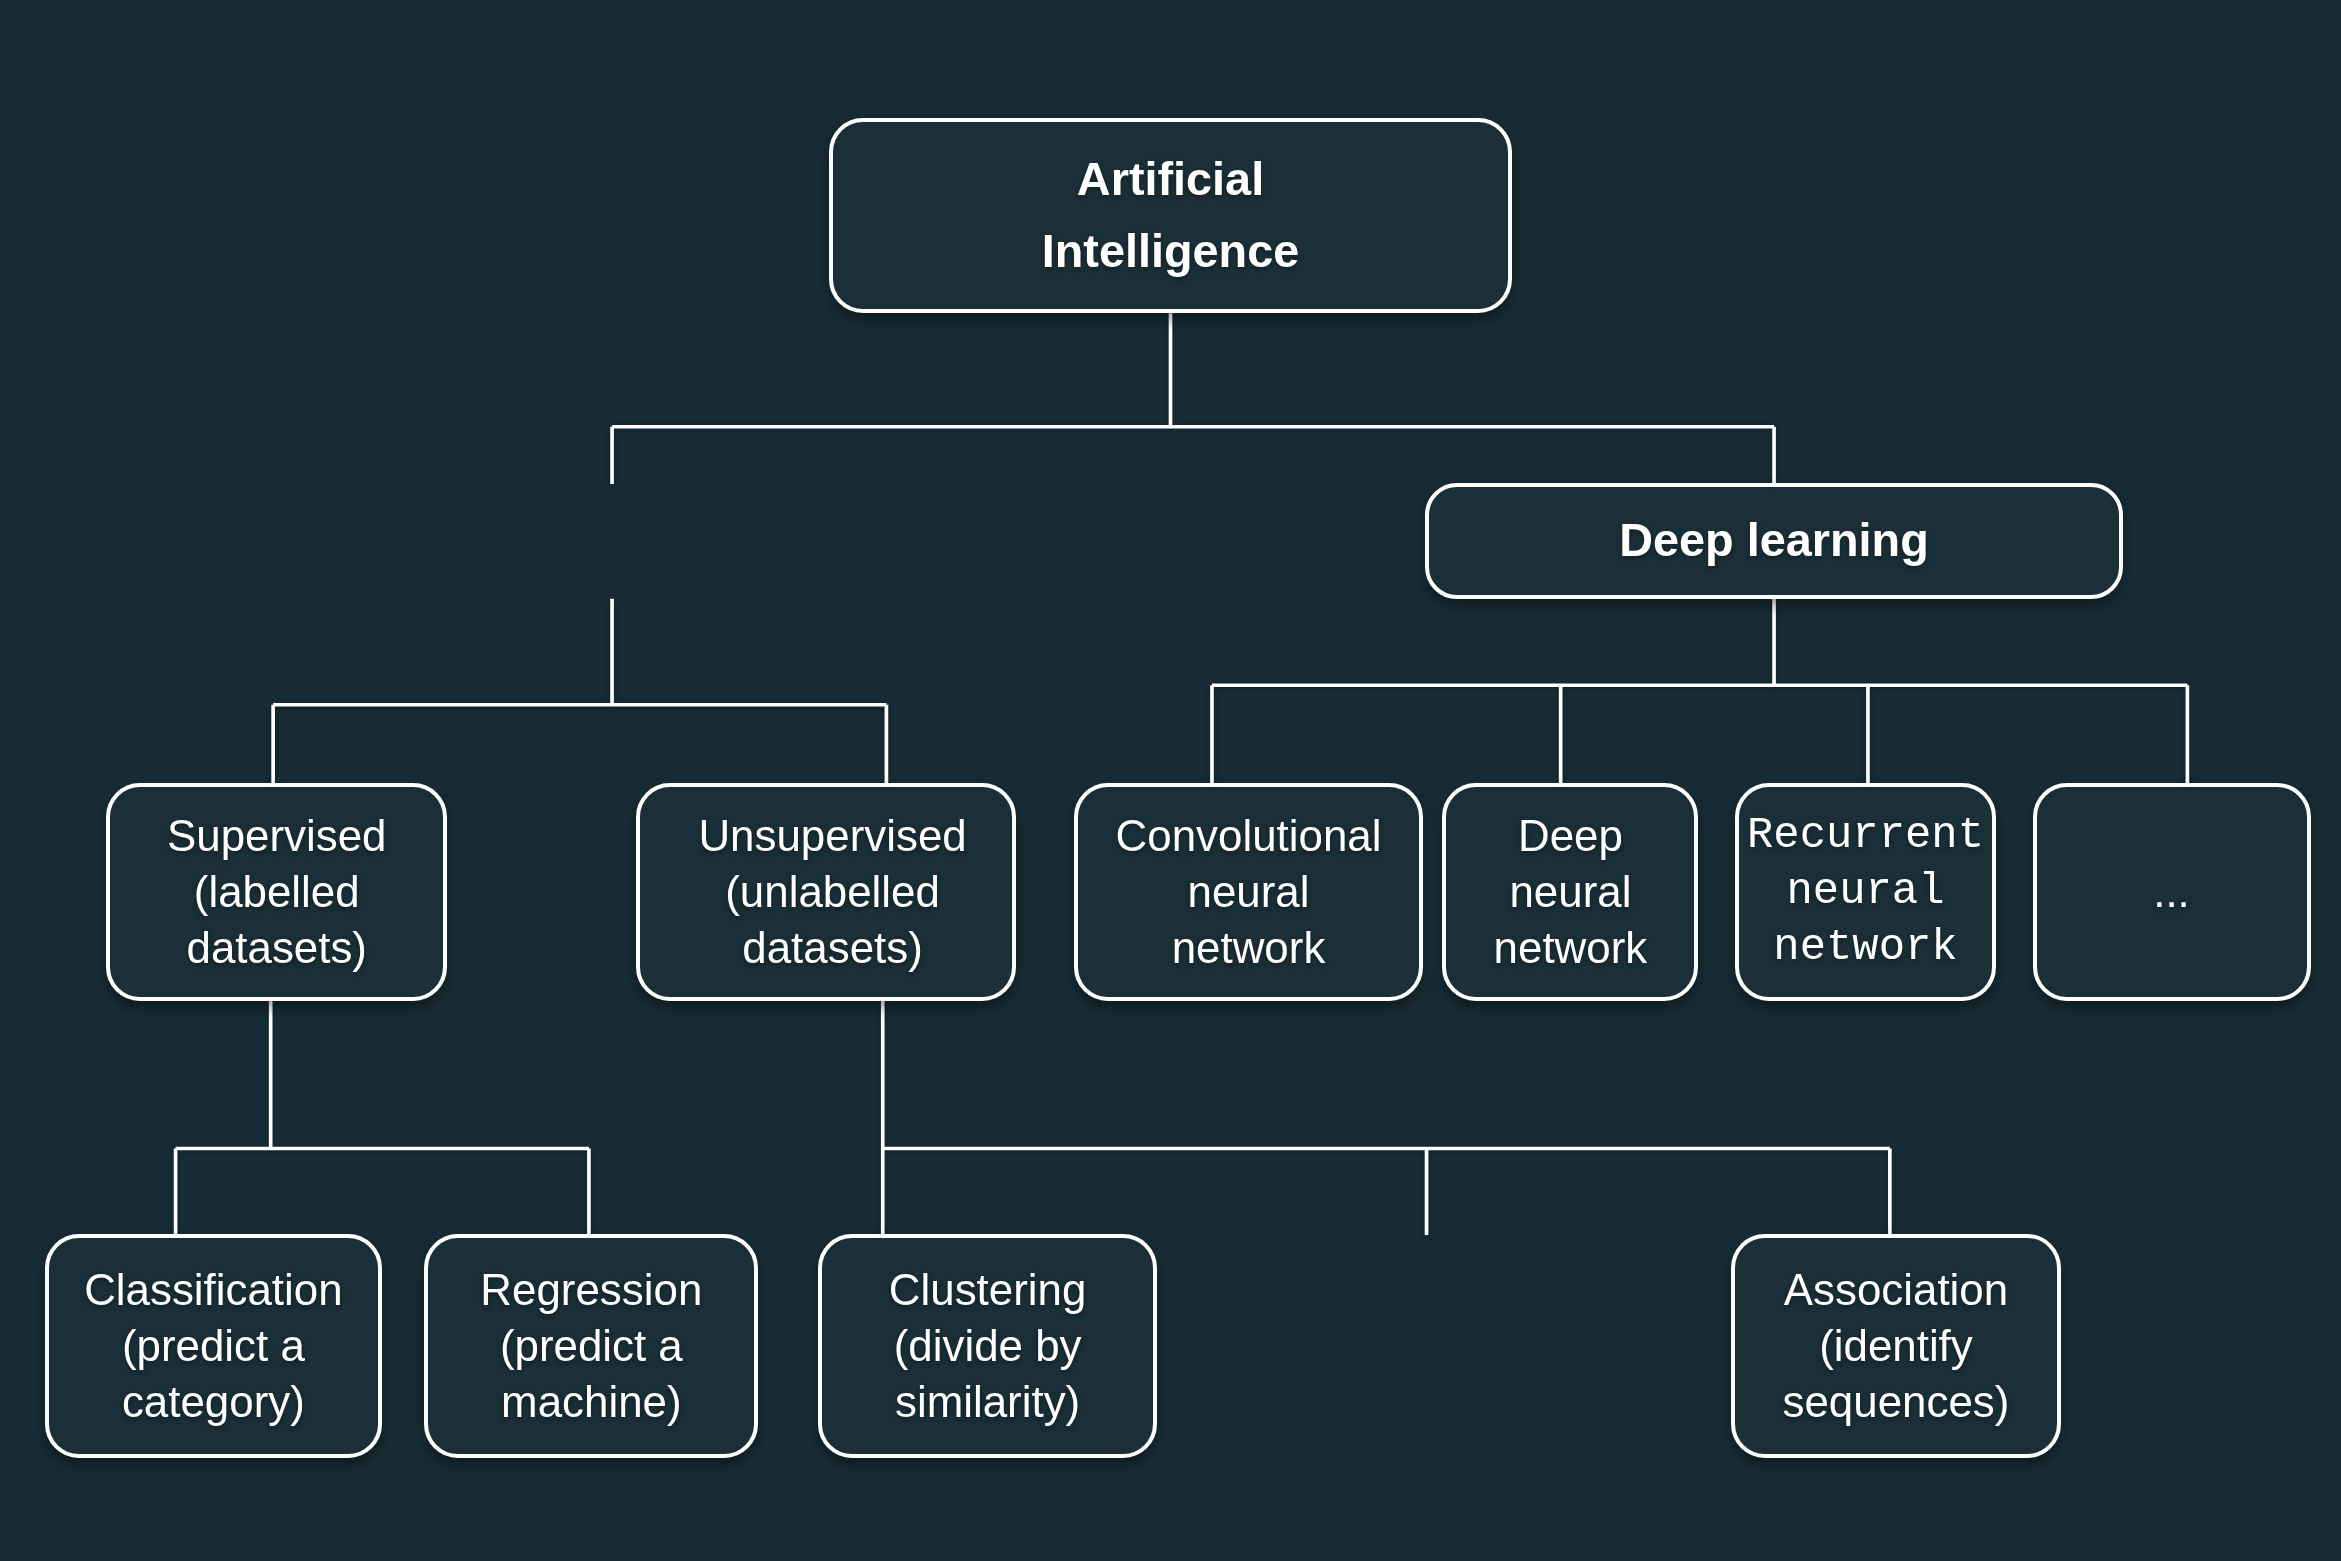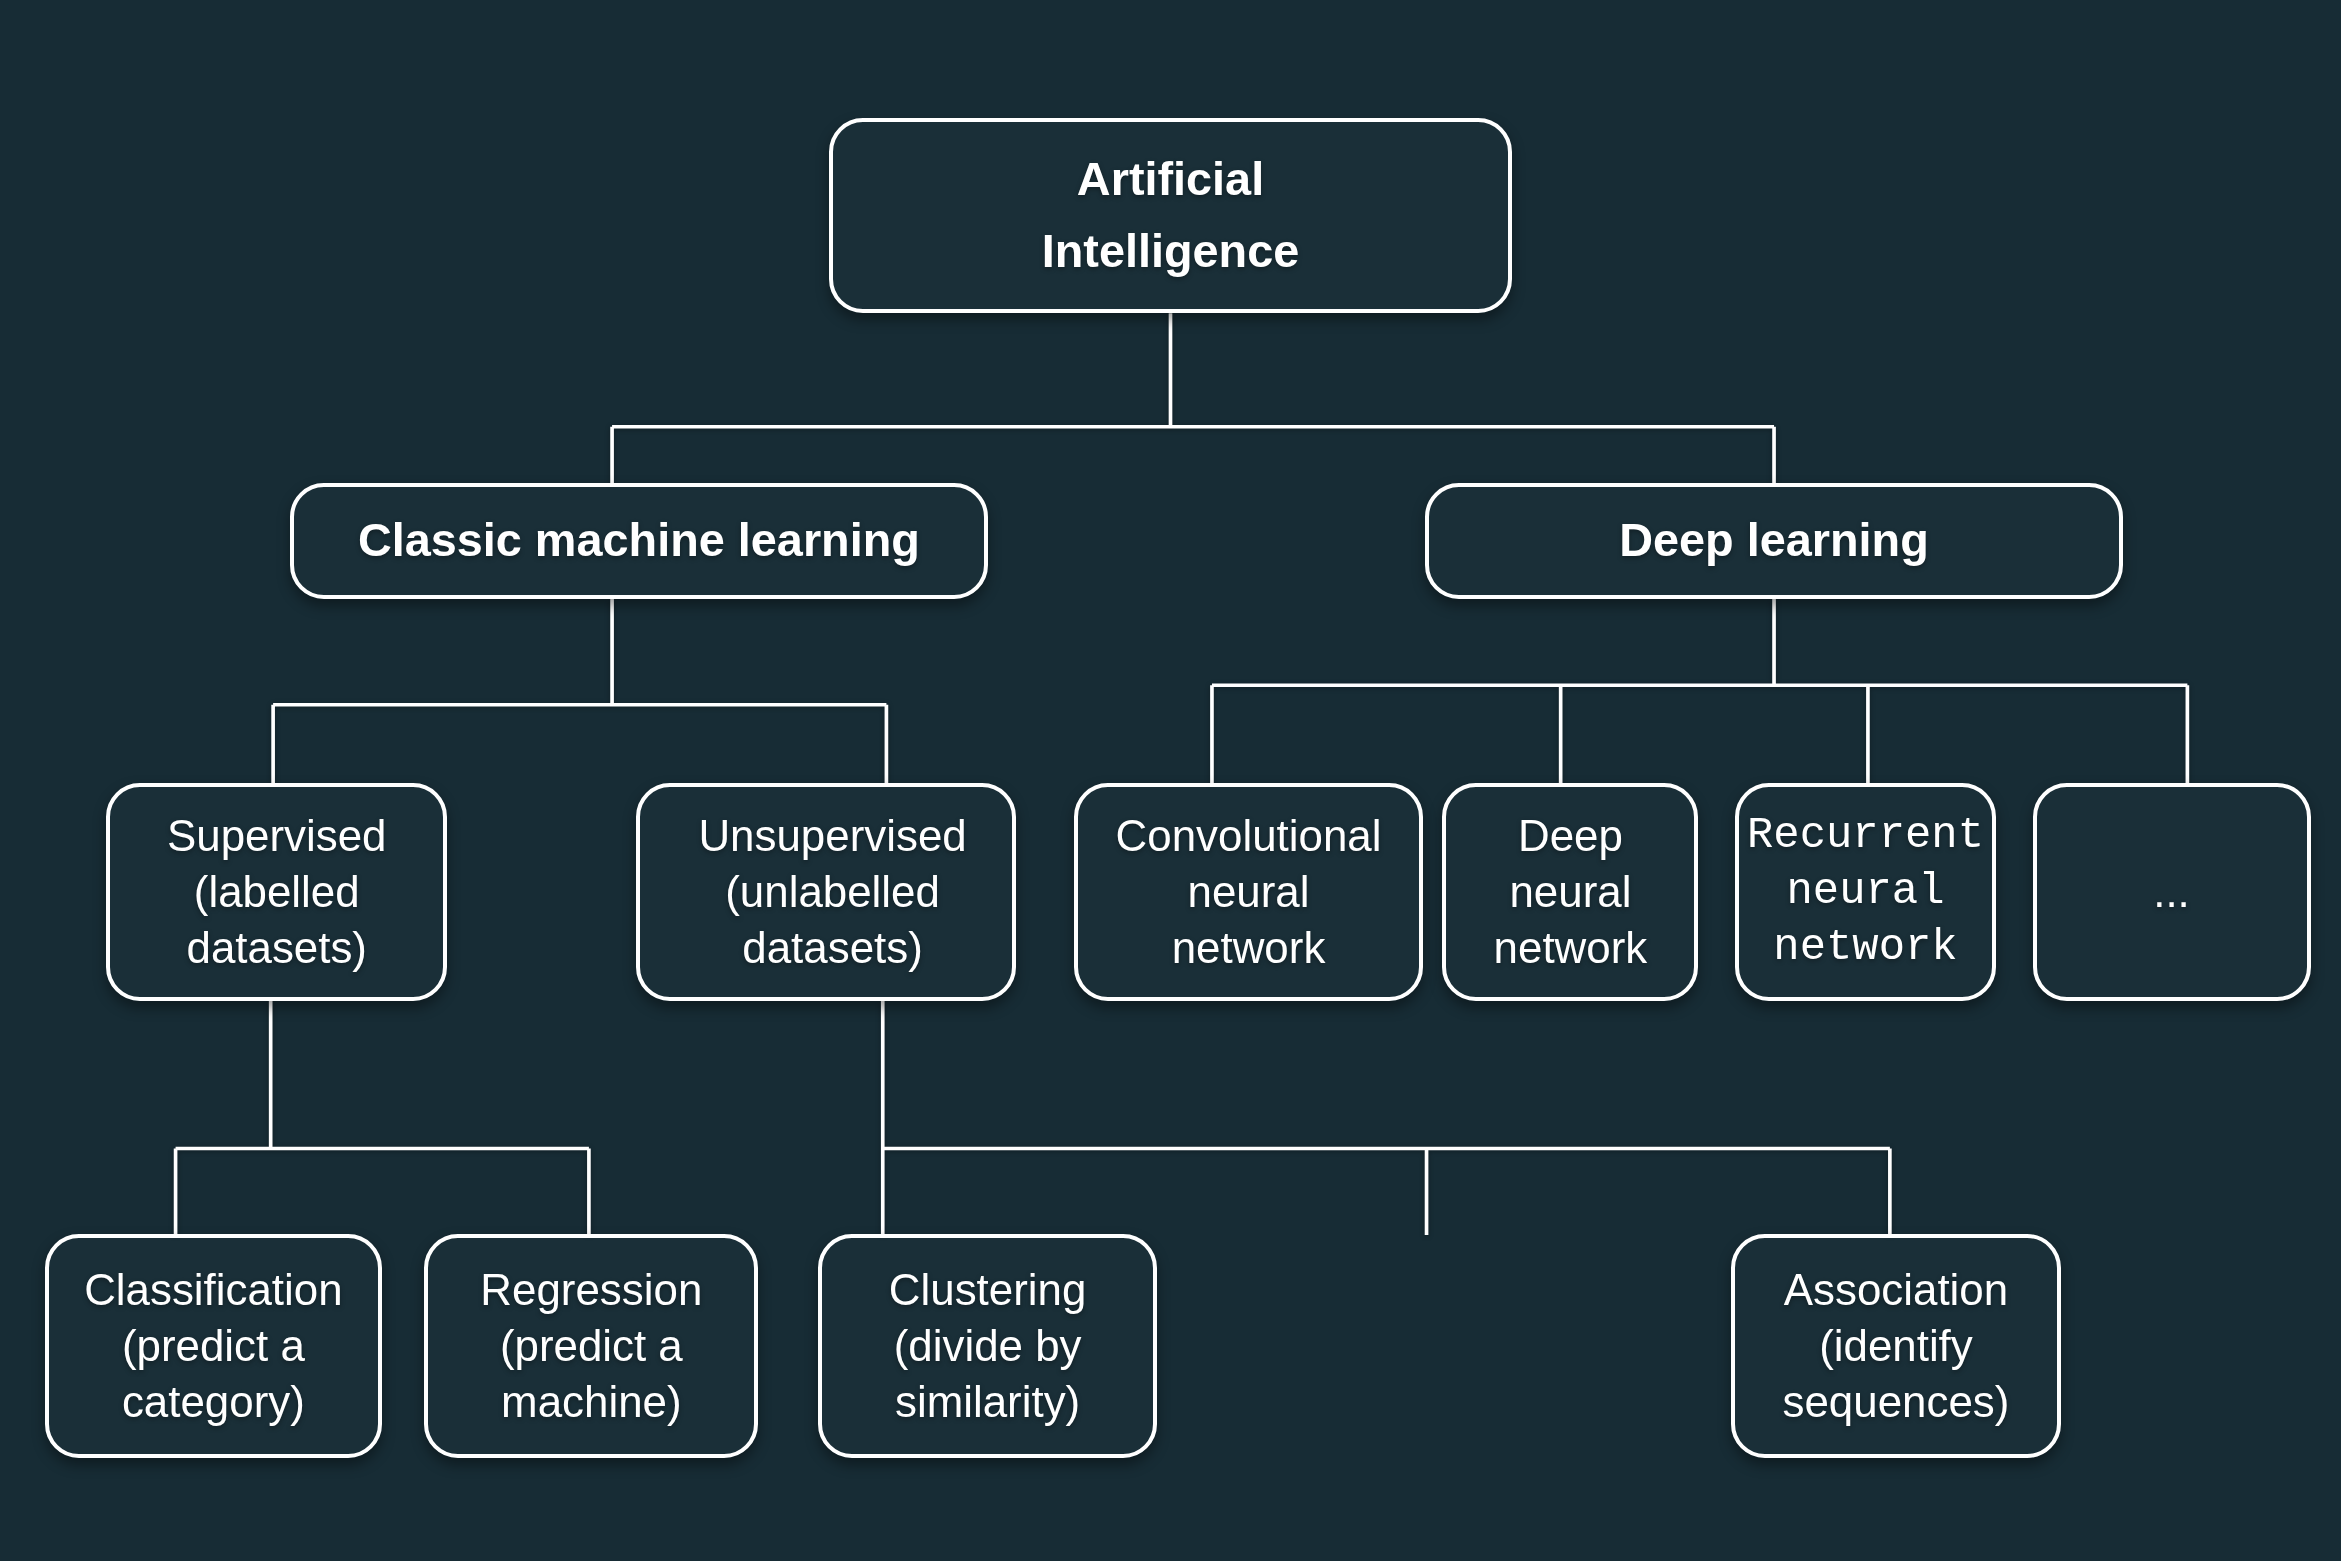--- a/index.html
+++ b/index.html
@@ -50,21 +50,21 @@
     font-weight: 700;
     font-size: 2.0vw;
     line-height: 2.6vw;
   }
   .node.lvl1 .ln {
     line-height: 3.05vw;
   }
   
   .n-ai            { left: 35.417vw; top:  5.052vw; width: 29.167vw; height: 8.333vw; }
   .n-classic       { left: 12.396vw; top: 20.625vw; width: 29.792vw; height: 4.948vw; }
-  .n-deep          { left: 60.885vw; top: 20.625vw; width: 29.792vw; height: 4.948vw; }
+  .n-deep          { left: 60.885vw; top: 20.625vw; width: 29.792vw; height: 4.948vw; border-radius: 32px; }
   .n-supervised    { left:  4.531vw; top: 33.438vw; width: 14.583vw; height: 9.323vw; }
   .n-unsupervised  { left: 27.188vw; top: 33.438vw; width: 16.198vw; height: 9.323vw; padding-left: 13px; }
   .n-cnn           { left: 45.885vw; top: 33.438vw; width: 14.896vw; height: 9.323vw; }
   .n-dnn           { left: 61.615vw; top: 33.438vw; width: 10.938vw; height: 9.323vw; }
   .n-rnn           { left: 74.115vw; top: 33.438vw; width: 11.146vw; height: 9.323vw; font-family: Liberation Mono, monospace; }
   .n-more          { left: 86.823vw; top: 33.438vw; width: 11.875vw; height: 9.323vw; }
   .n-classification{ left:  1.927vw; top: 52.708vw; width: 14.375vw; height: 9.583vw; }
   .n-regression    { left: 18.125vw; top: 52.708vw; width: 14.271vw; height: 9.583vw; }
   .n-clustering    { left: 34.948vw; top: 52.708vw; width: 14.479vw; height: 9.583vw; }
   .n-dimred        { left: 50.938vw; top: 52.708vw; width: 20.417vw; height: 9.583vw; }
@@ -81,23 +81,20 @@
     <path d="M1455 491 V562 M994 562 H1794 M994 562 V643 M1280 562 V643 M1532 562 V643 M1794 562 V643"></path>
     <path d="M222 821 V942 M144 942 H483 M144 942 V1013 M483 942 V1013"></path>
     <path d="M724 821 V1013 M724 942 H1550 M1170 942 V1013 M1550 942 V1013"></path>
   </svg>
 
   <div class="node lvl1 bold n-ai">
     <div class="ln">Artificial</div>
     <div class="ln">Intelligence</div>
   </div>
 
-  <div class="node bold n-classic">
-    <div class="ln">Classic machine learning</div>
-  </div>
 
   <div class="node bold n-deep">
     <div class="ln">Deep learning</div>
   </div>
 
   <div class="node n-supervised">
     <div class="ln">Supervised</div>
     <div class="ln">(labelled</div>
     <div class="ln">datasets)</div>
   </div>

